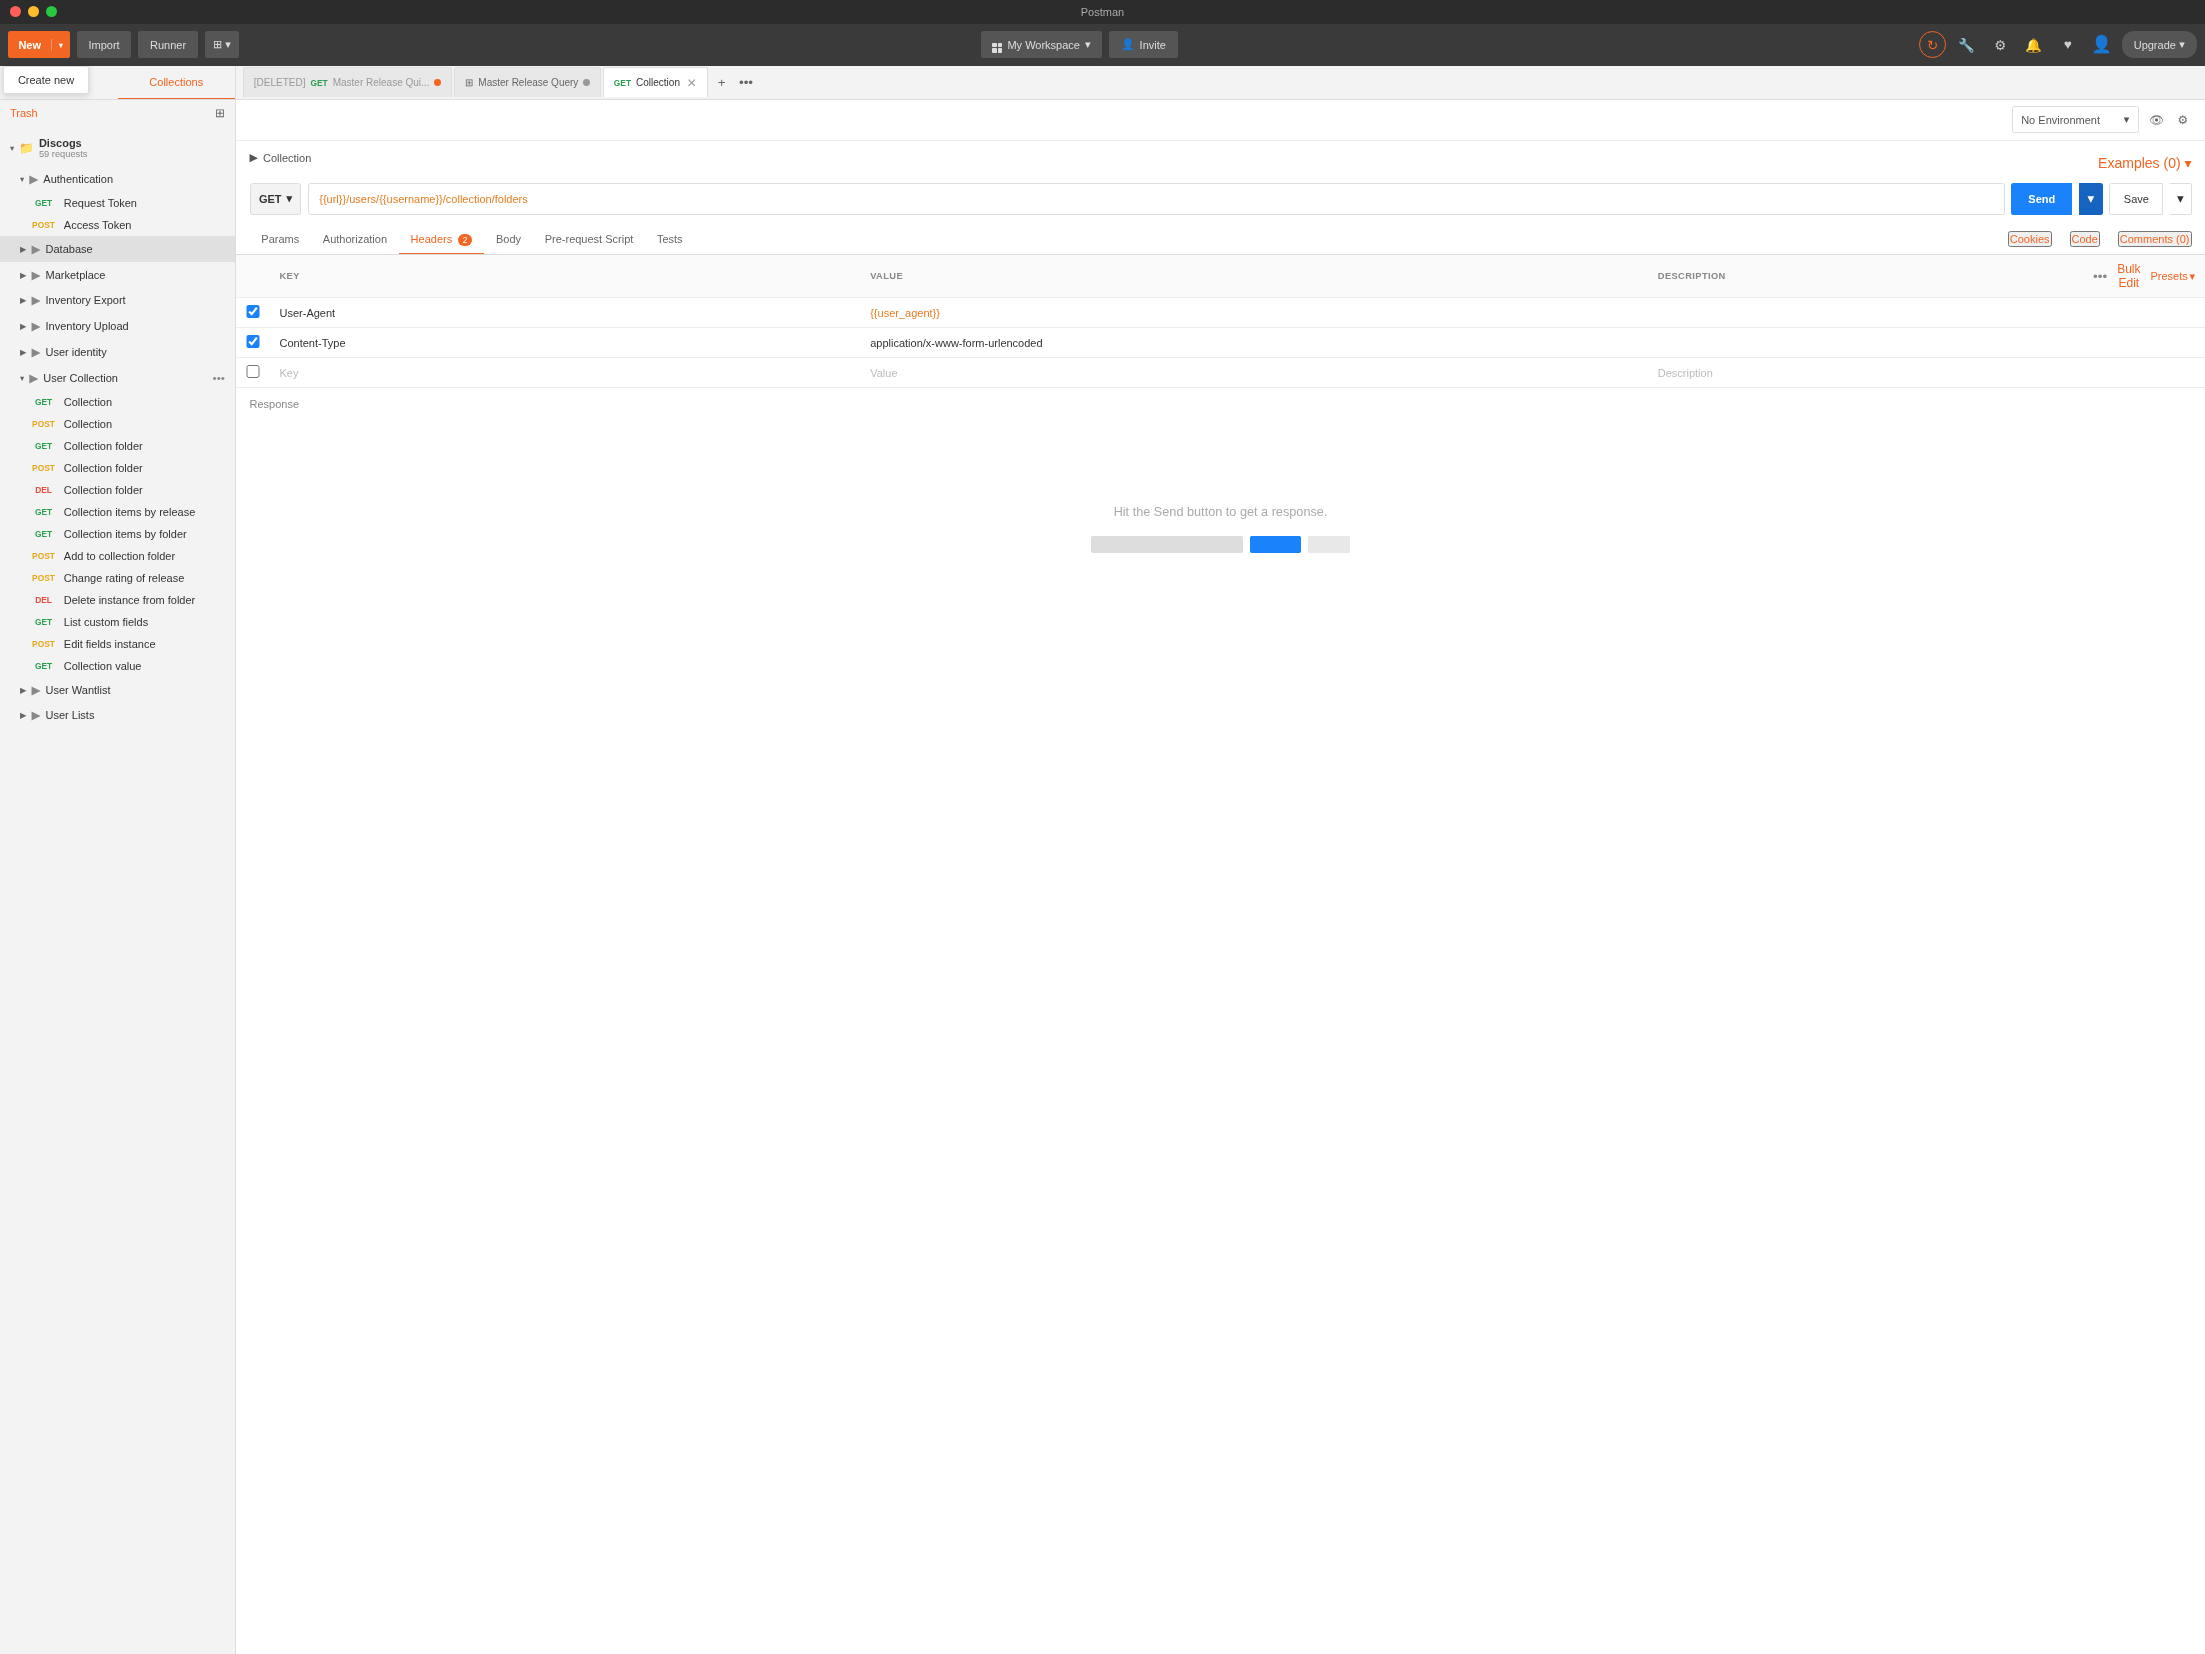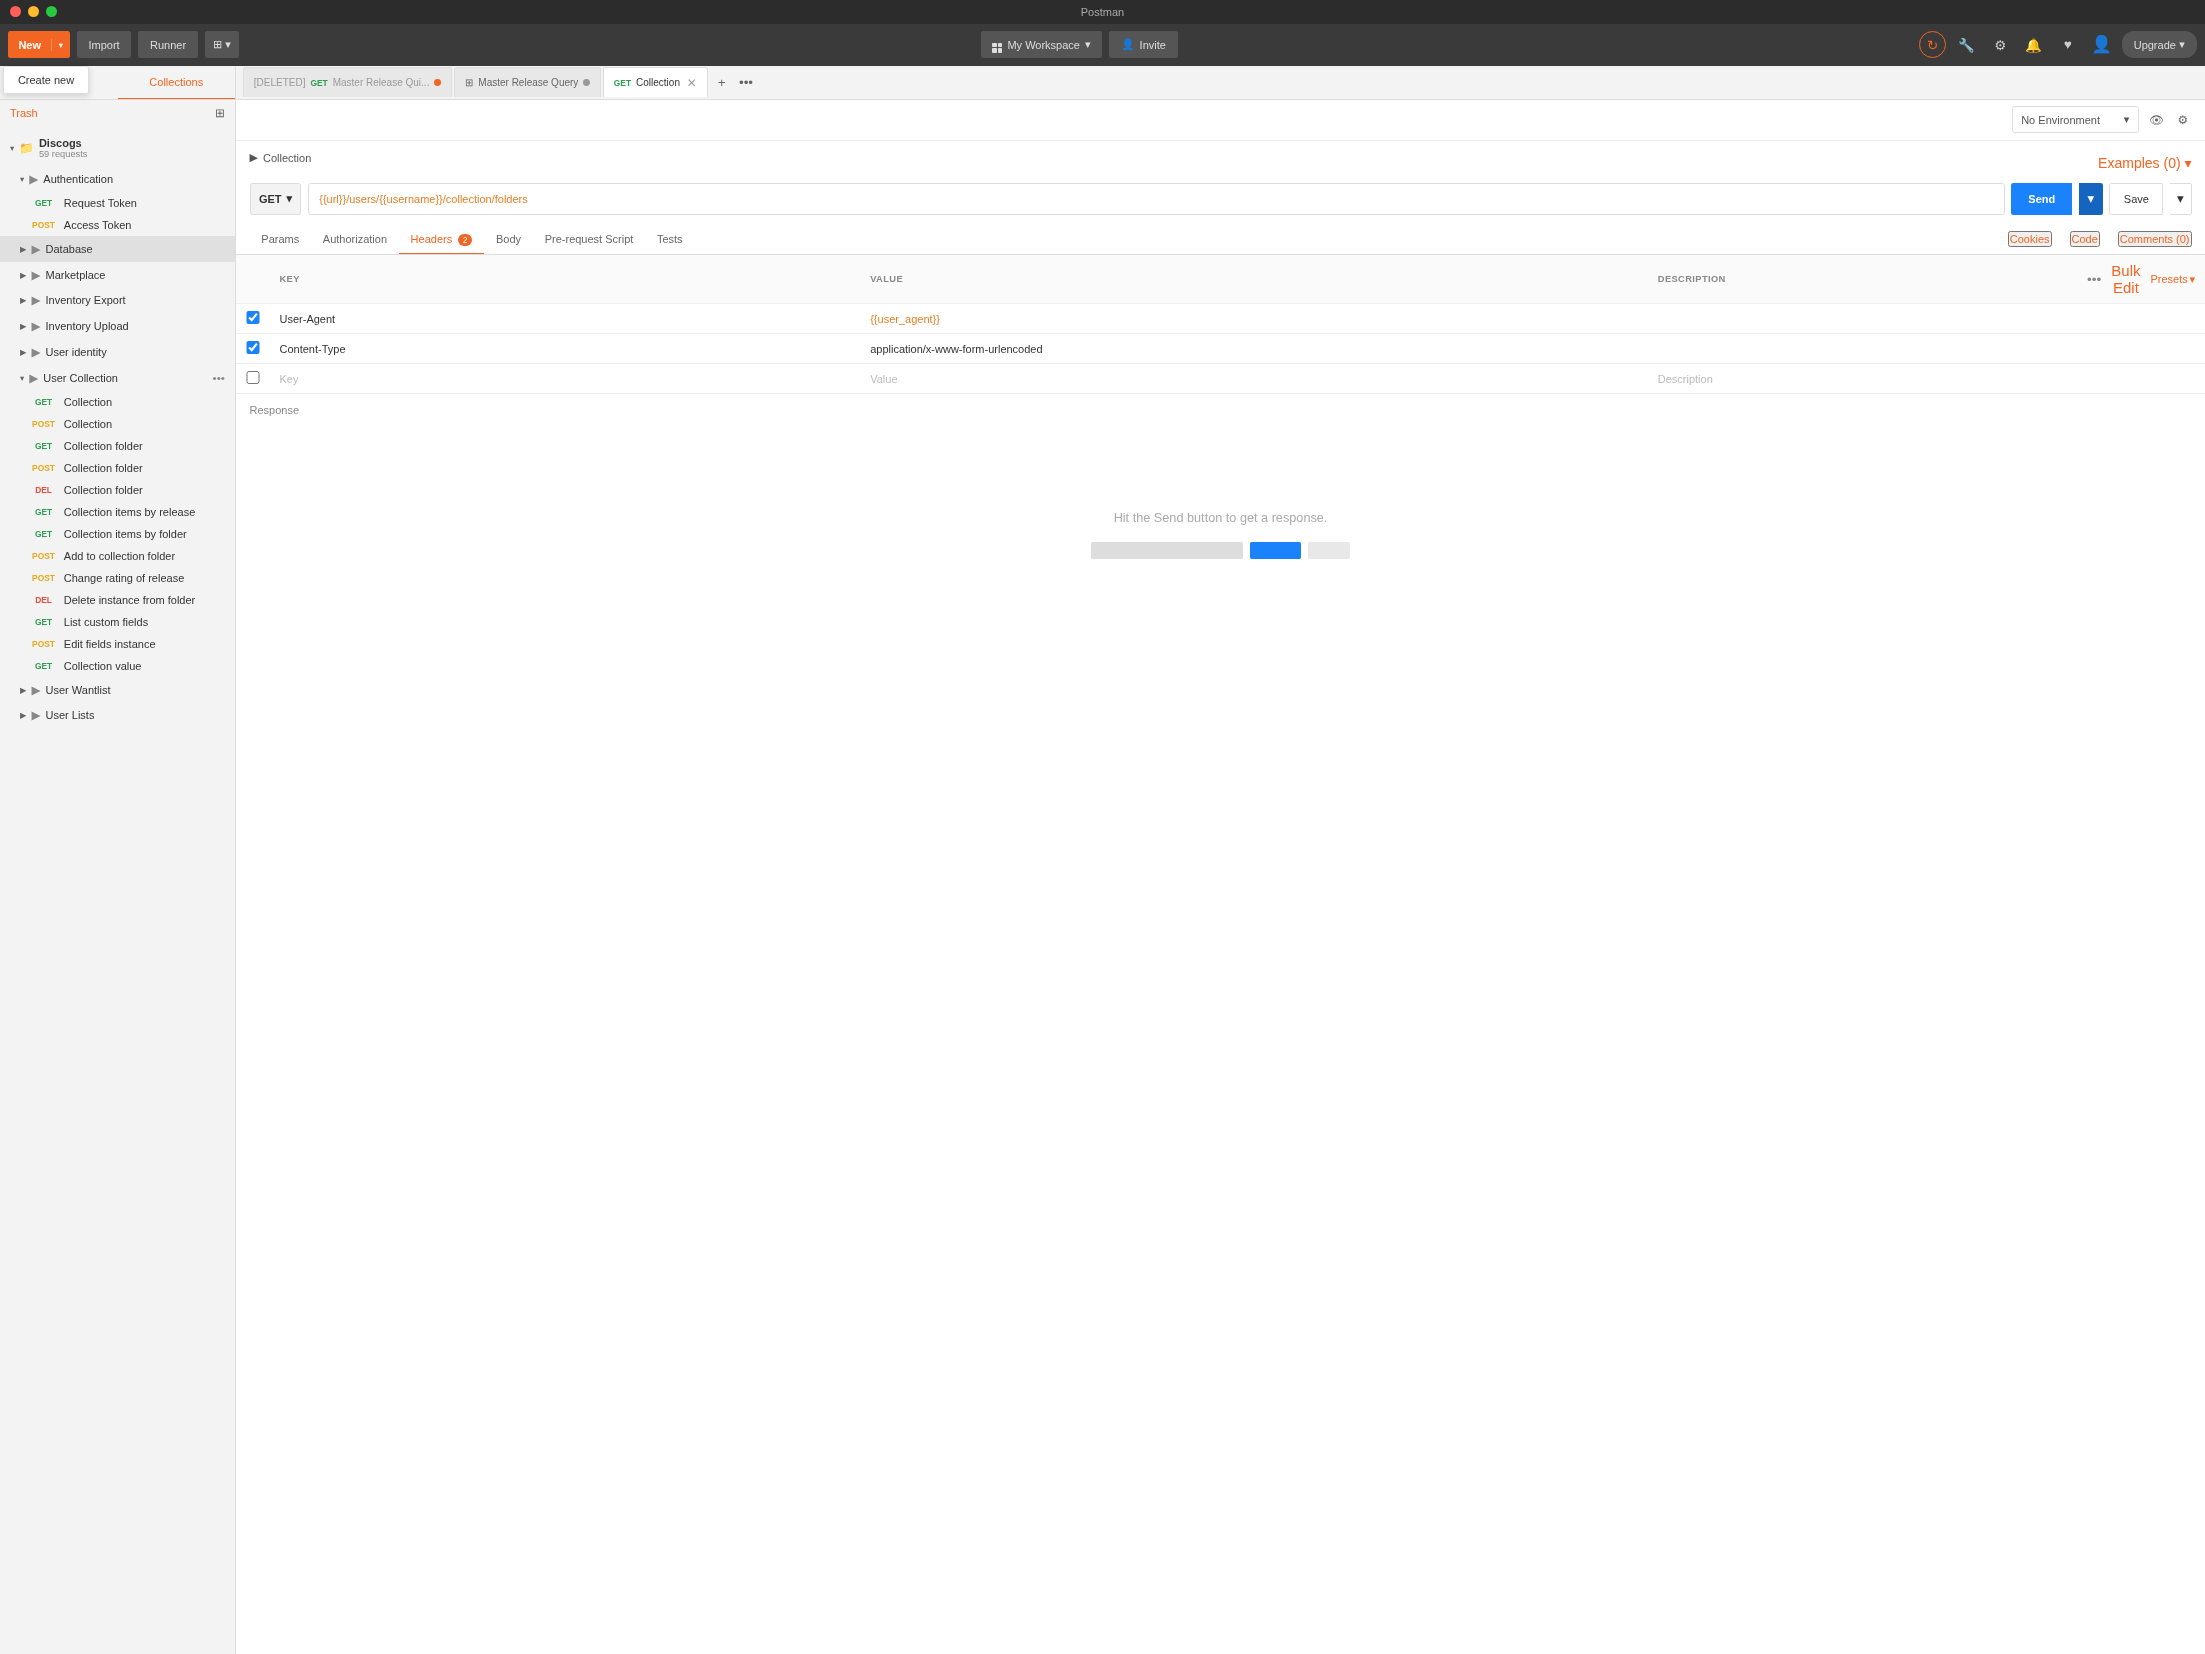--- a/index.html
+++ b/index.html
@@ -503,21 +503,21 @@
       border: none;
       color: #888;
       cursor: pointer;
       font-size: 13.5px;
     }
     .bulk-edit-btn {
       background: none;
       border: none;
       color: #f26522;
       cursor: pointer;
-      font-size: 15px;
+      font-size: 12px;
     }
     .presets-btn {
       background: none;
       border: none;
       color: #f26522;
       cursor: pointer;
       font-size: 11px;
       display: flex;
       align-items: center;
       gap: 1.7px;

